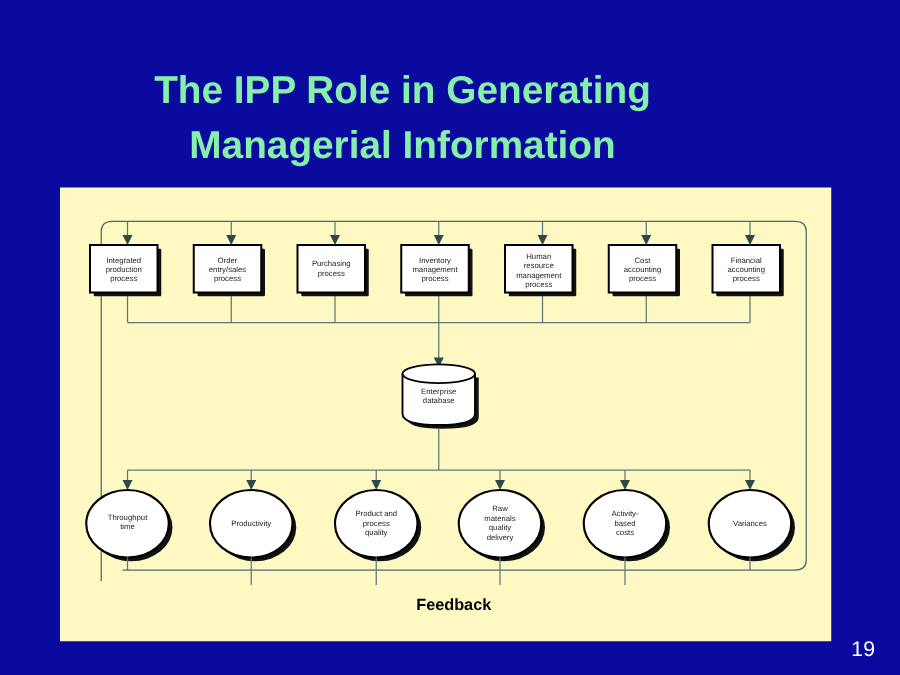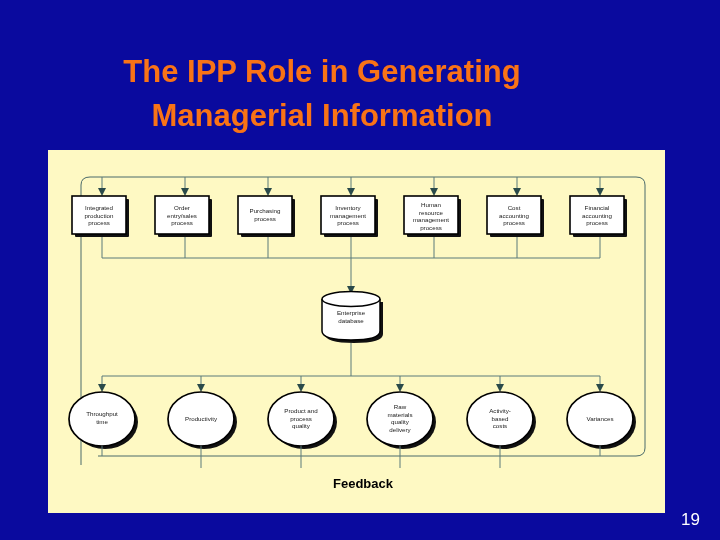--- a/index.html
+++ b/index.html
@@ -15,21 +15,21 @@
     position: relative;
   }
 
   
   #slide-title {
     position: absolute;
     left: 0;
     top: 50px;
     width: 644px;
     text-align: center;
-    color: #f97316;
+    color: #86efac;
     font-size: 31px;
     font-weight: bold;
     line-height: 1.42;
     letter-spacing: 0px;
     white-space: pre-line;
   }
 
   
   #page-number {
     position: absolute;

